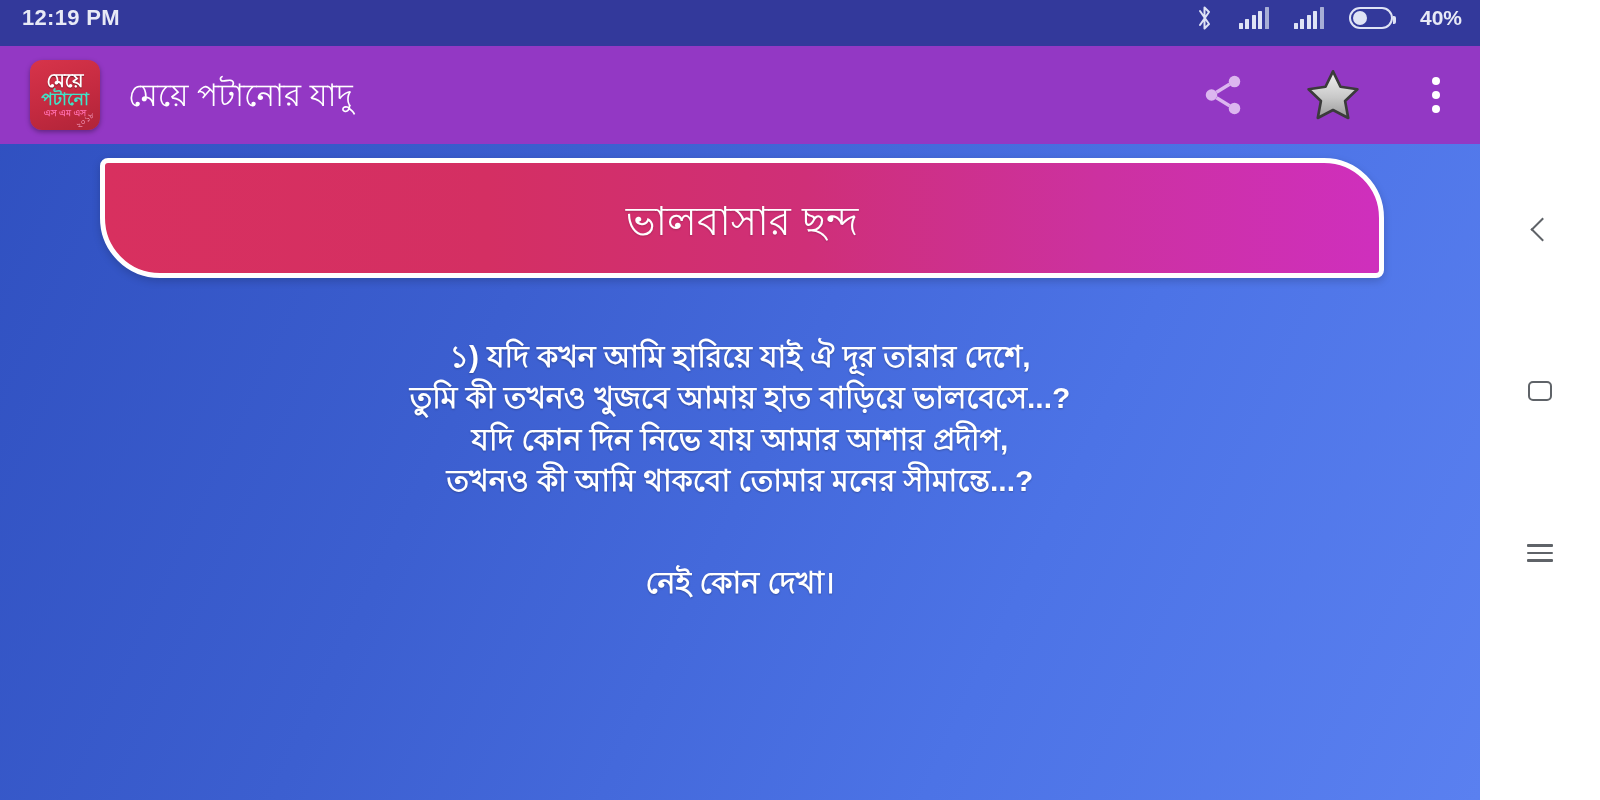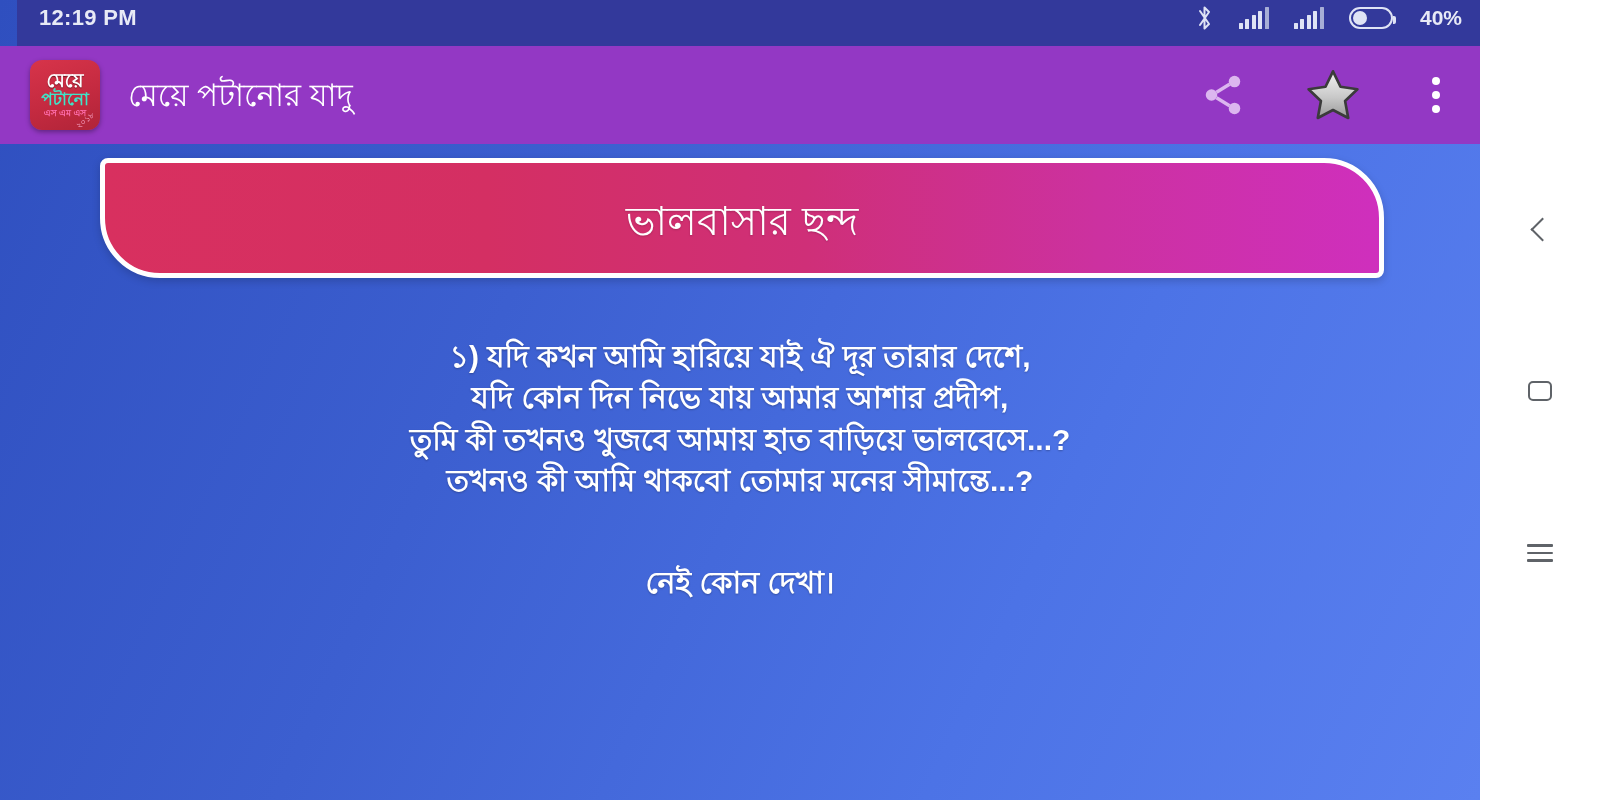--- a/index.html
+++ b/index.html
@@ -22,21 +22,21 @@
     background:linear-gradient(115deg,#2f4fbf 0%,#3c5fd0 35%,#4c73e6 70%,#5a80f0 100%);
     display:flex; flex-direction:column;
   }
   
   #statusbar {
     height:46px;
     background:#33399b;
     display:flex; align-items:center;
     padding:0 18px 11px 22px;
     flex:0 0 auto;
-    position:relative; z-index:5;margin-left:17px;
+    position:relative; z-index:5;
   }
   #status-time {
     color:#e8eaf6;
     font-size:22px;
     font-weight:bold;
     letter-spacing:.3px;
   }
   #status-right {
     margin-left:auto;
     display:flex; align-items:center; gap:25px;
@@ -248,22 +248,22 @@
 
     <div id="content">
 
       <div id="title-banner">
         <span id="banner-text">ভালবাসার ছন্দ</span>
       </div>
 
       <div id="poem">
         <div class="stanza">
           <div class="ln">১) যদি কখন আমি হারিয়ে যাই ঐ দূর তারার দেশে,</div>
+          <div class="ln">তুমি কী তখনও খুজবে আমায় হাত বাড়িয়ে ভালবেসে...?</div>
           <div class="ln">যদি কোন দিন নিভে যায় আমার আশার প্রদীপ,</div>
-          <div class="ln">তুমি কী তখনও খুজবে আমায় হাত বাড়িয়ে ভালবেসে...?</div>
           <div class="ln">তখনও কী আমি থাকবো তোমার মনের সীমান্তে...?</div>
         </div>
         <div class="stanza">
           <div class="ln">নেই কোন দেখা।</div>
         </div>
       </div>
 
     </div>
   </div>
 

